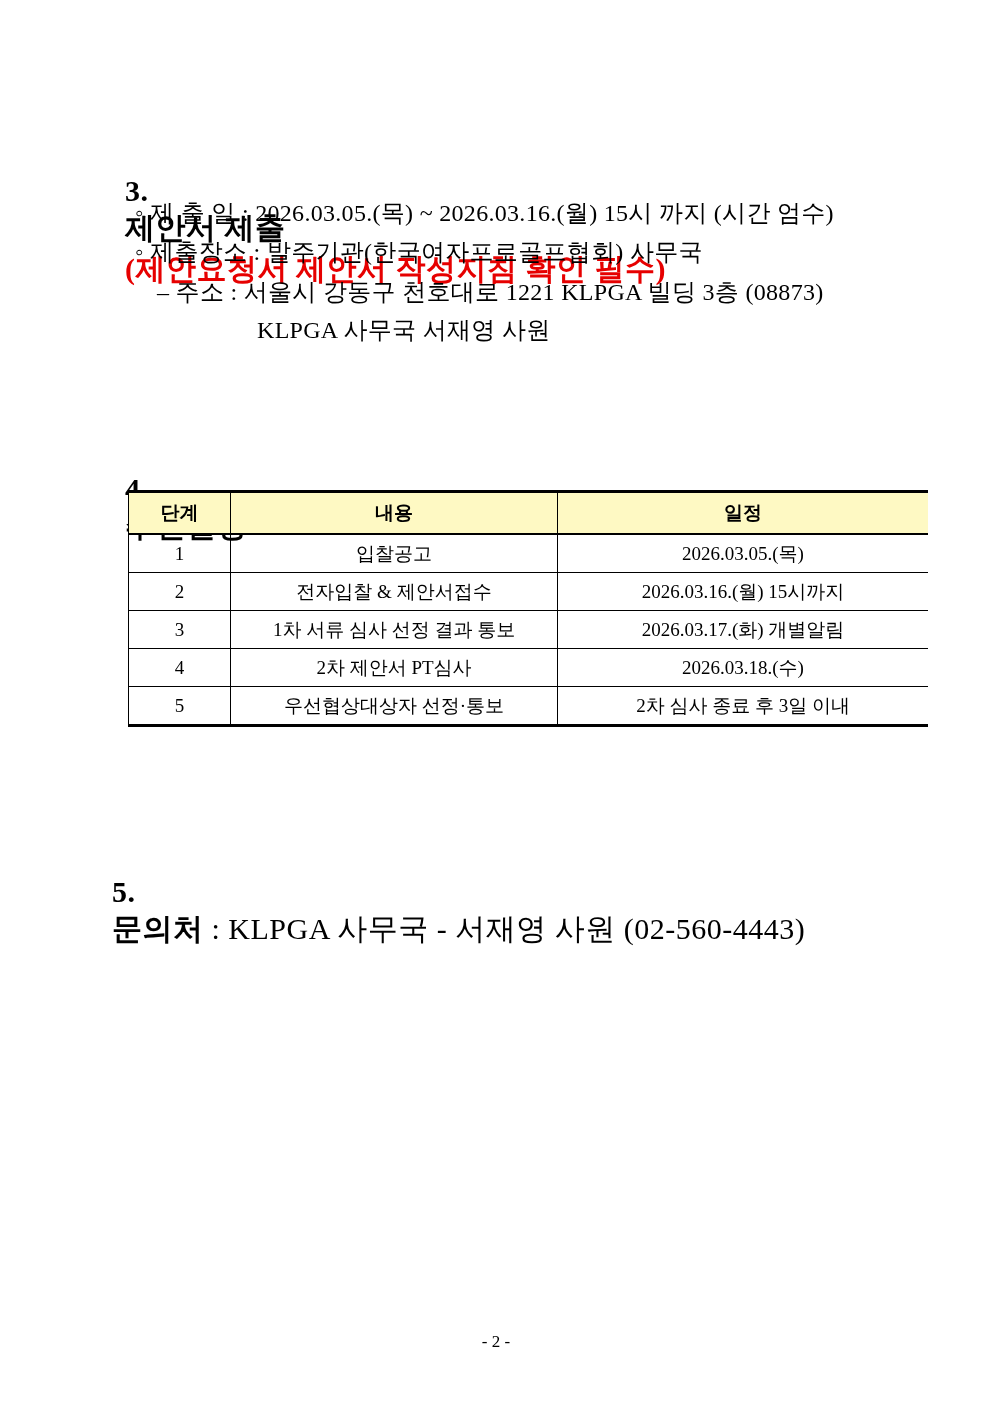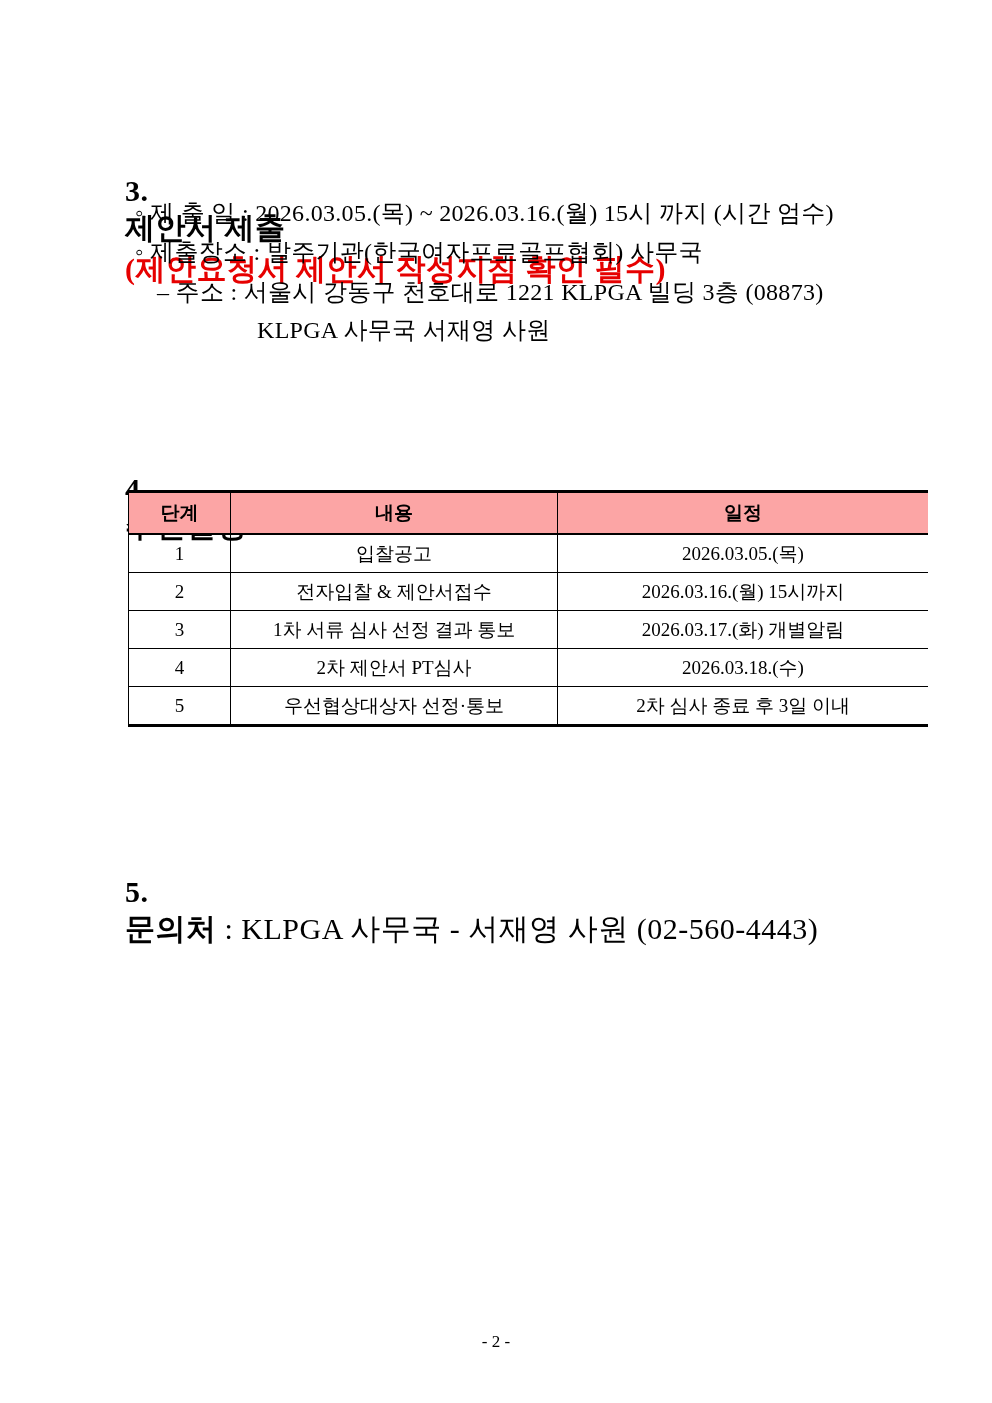--- a/index.html
+++ b/index.html
@@ -59,33 +59,33 @@
     border-right: 1px solid #000;
     text-align: center;
     vertical-align: middle;
     padding: 0 6px;
   }
   .schedule-table th:last-child,
   .schedule-table td:last-child {
     border-right: none;
   }
   .schedule-table th {
-    background: #fca5a5;
+    background: #fef9c3;
     font-weight: bold;
     height: 40px;
     border-bottom: 2px solid #000;
   }
   .schedule-table td { height: 37px; font-weight: normal; }
   .col-step    { width: 89px;  }
   .col-content { width: 314px; }
   .col-date    { width: 358px; }
 
   #s4-note { left: 137px; top: 729px; font-size: 19.5px; }
 
-  #s5-title { left: 93px; top: 841px; }
+  #s5-title { left: 80px; top: 841px; }
   #s5-title .plain-part { font-weight: normal; }
 
   #footer-org {
     left: 0; top: 1120px;
     width: 992px;
     text-align: center;
     font-size: 37px;
     font-weight: 500;
     letter-spacing: 1px;
   }

